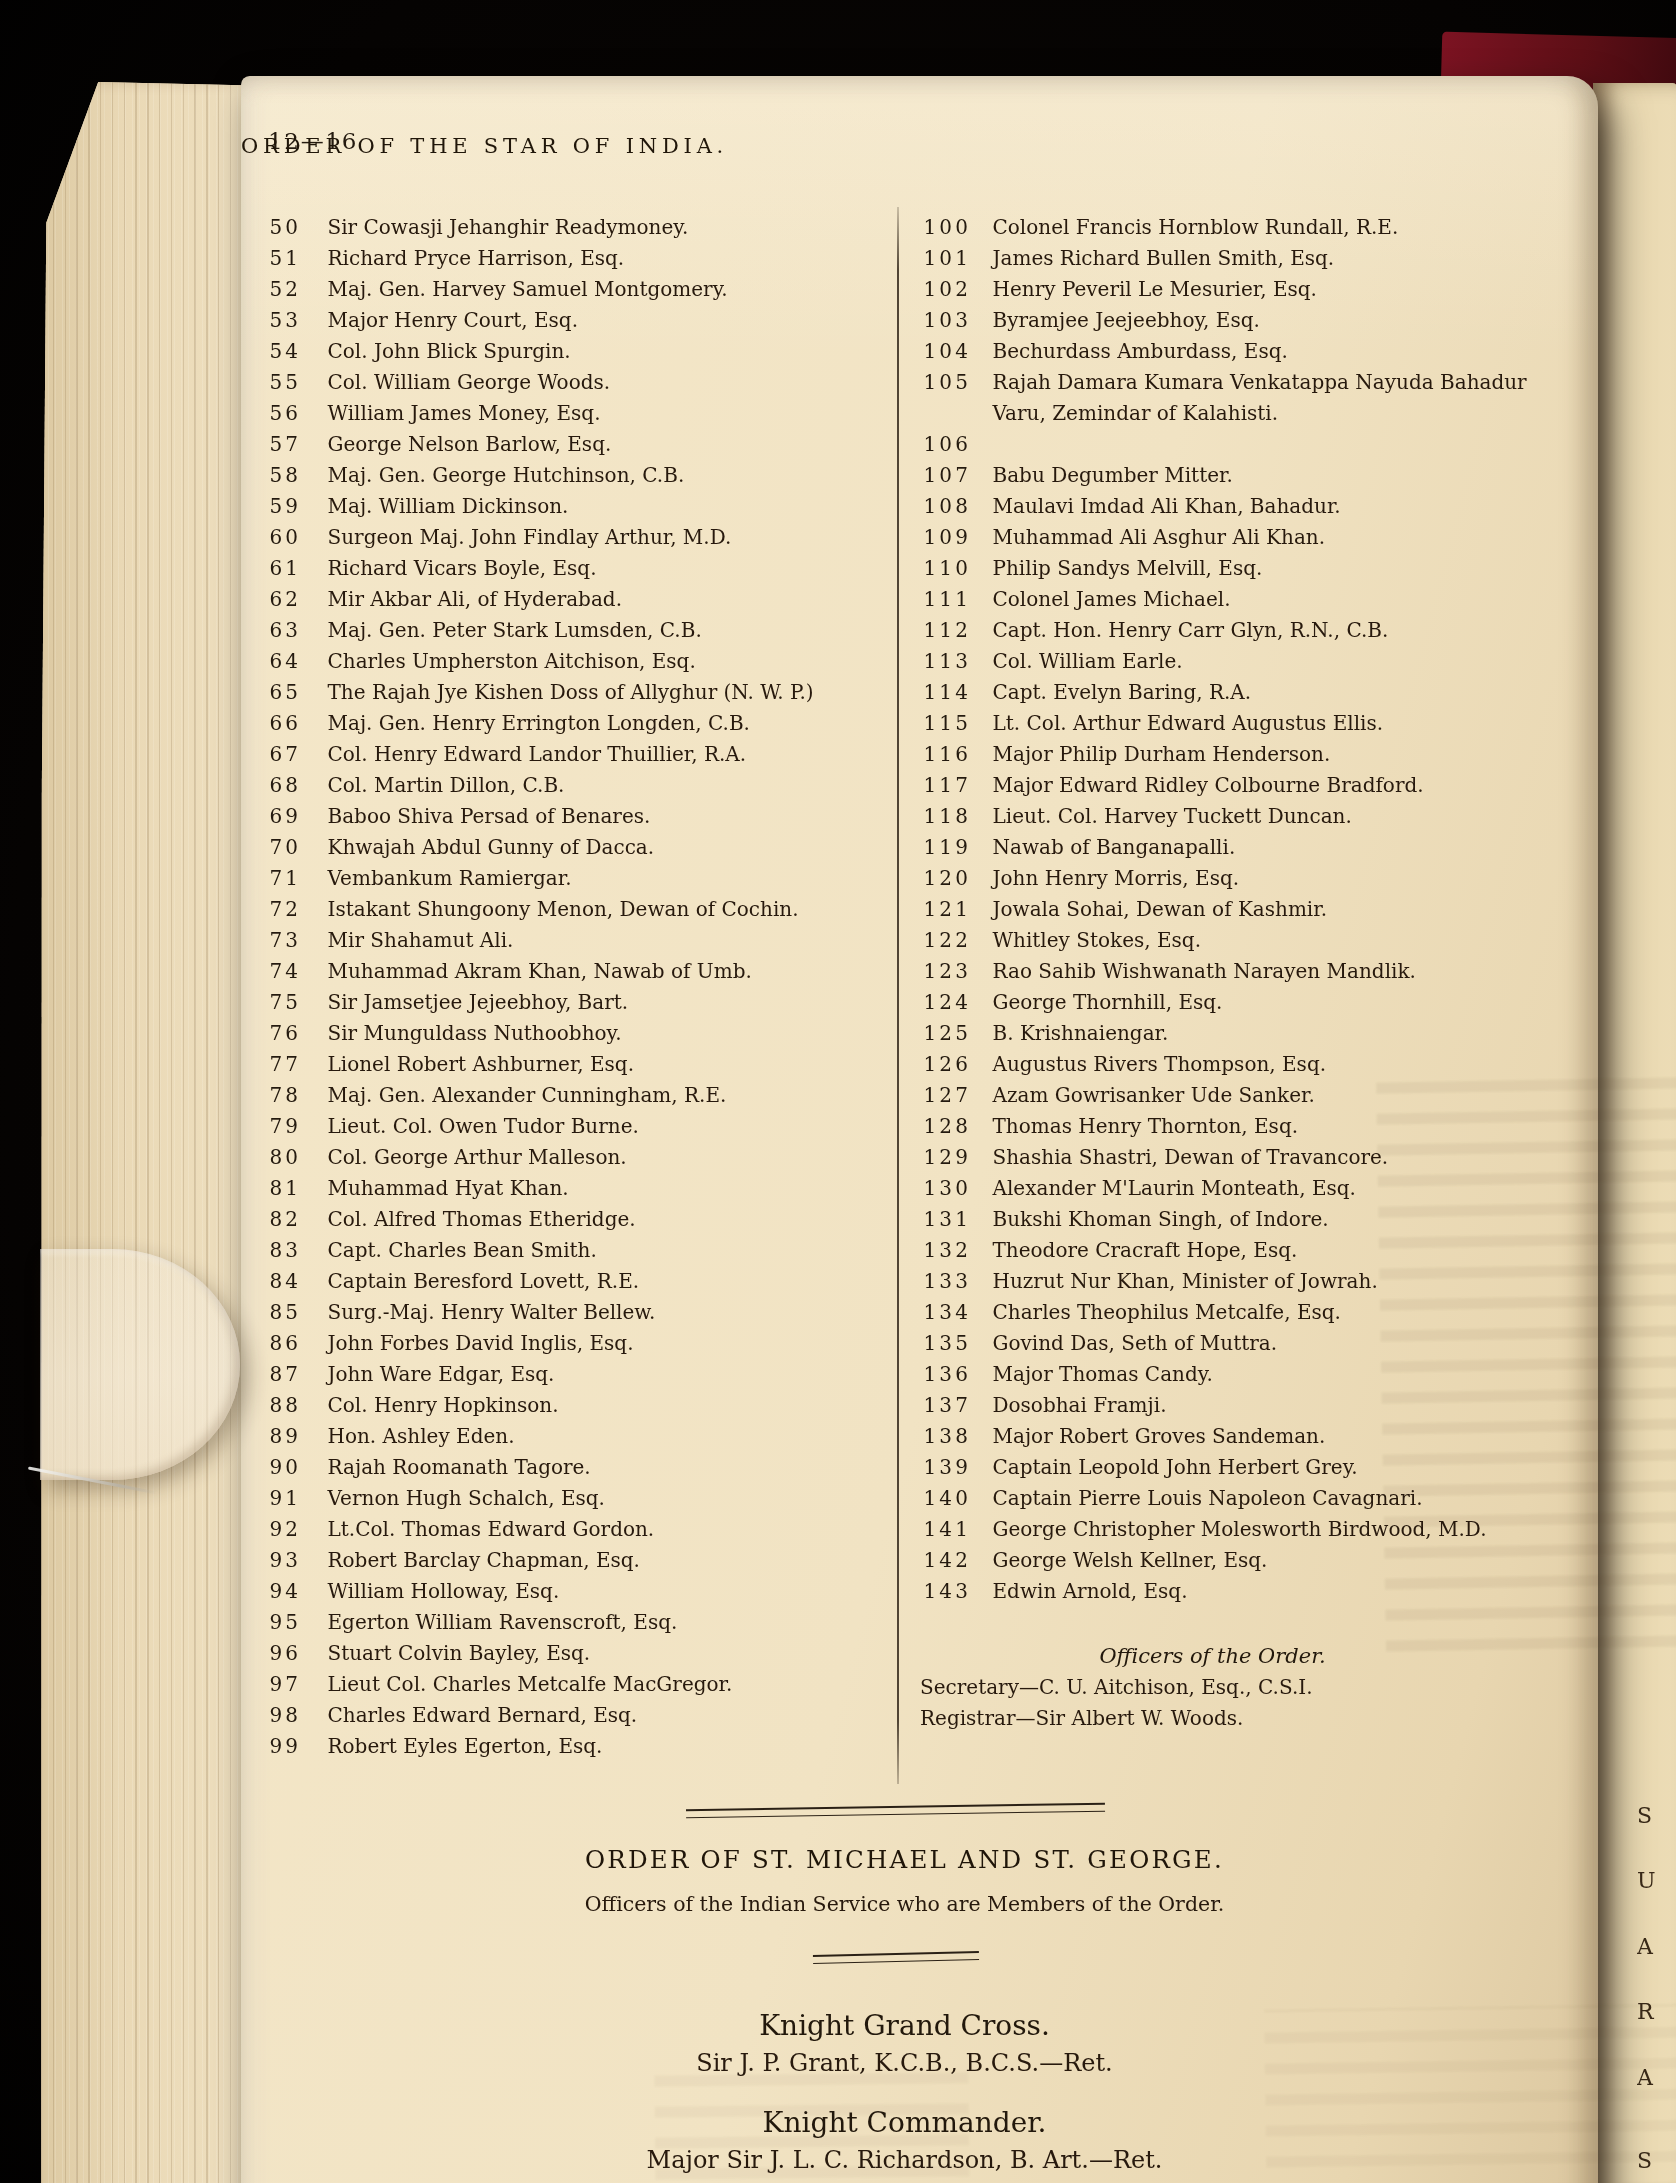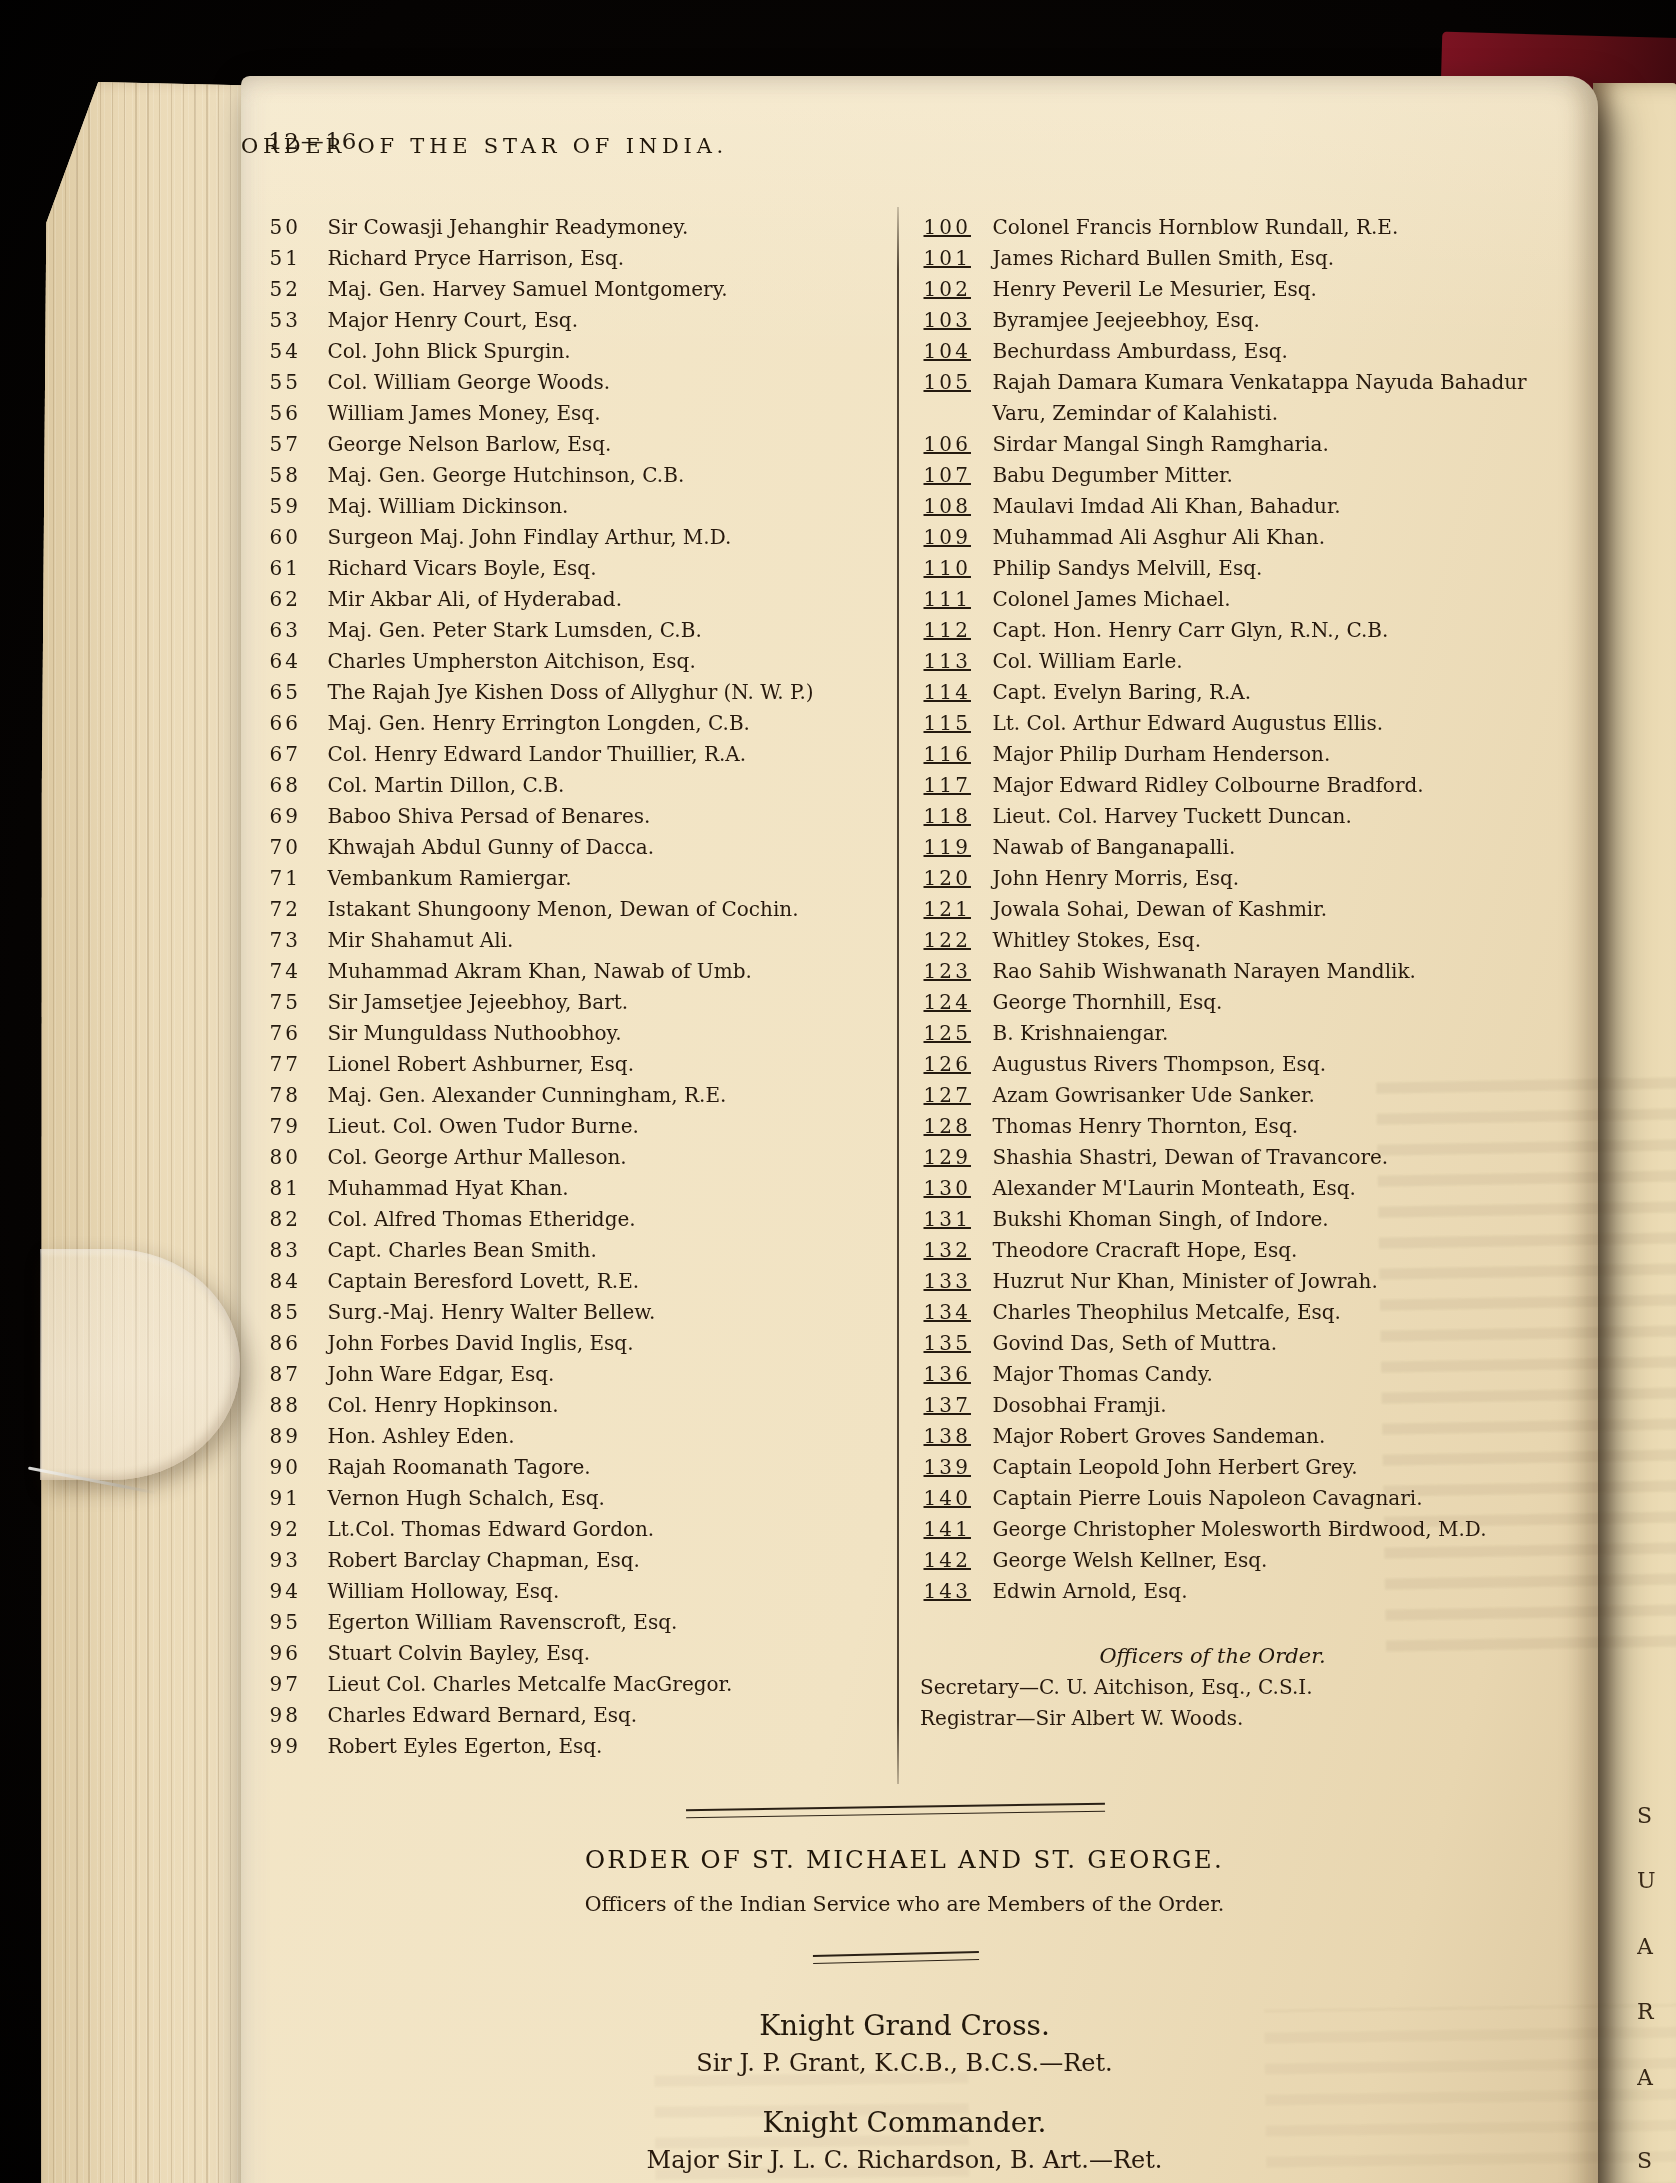--- a/index.html
+++ b/index.html
@@ -65,21 +65,21 @@
   .pageref{position:absolute;left:27px;top:52px;font-size:23px;letter-spacing:1.7px;color:#241a0f;}
   .htitle{position:absolute;left:0;top:50px;width:1292px;text-align:left;
     font-size:21px;letter-spacing:4.8px;color:#201609;margin-top:8px;}
 
   .list{position:absolute;font-size:20px;line-height:31px;}
   .list .row{display:flex;align-items:flex-start;}
   .list .num{letter-spacing:3.1px;padding-left:3.5px;color:#241a0f;}
   .list-left{left:25px;top:136px;width:629px;}
   .list-left .num{flex:0 0 58px;}
   .list-right{left:679px;top:136px;width:655px;}
-  .list-right .num{flex:0 0 69px;text-decoration:underline;}
+  .list-right .num{flex:0 0 69px;}
   .list .nm{flex:1;color:#27190d;}
 
   .col-divider{position:absolute;left:656px;top:131px;width:1.7px;height:1577px;
     background:linear-gradient(180deg,rgba(40,28,16,.2),rgba(40,28,16,.8) 4%,rgba(40,28,16,.8) 96%,rgba(40,28,16,.25));}
 
   .officers{margin-top:34px;}
   .officers .oh{text-align:center;font-style:italic;font-size:21px;width:585px;color:#22180c;}
   .officers .ol{font-size:20px;line-height:31px;color:#27190d;}
 
   .rule{height:5.7px;border-top:2.6px solid #2a2015;border-bottom:1.3px solid #2a2015;}
@@ -352,21 +352,20 @@
           <div class="row">
             <span class="num">104</span>
             <span class="nm">Bechurdass Amburdass, Esq.</span>
           </div>
           <div class="row">
             <span class="num">105</span>
             <span class="nm">Rajah Damara Kumara Venkatappa Nayuda Bahadur Varu, Zemindar of Kalahisti.</span>
           </div>
           <div class="row">
             <span class="num">106</span>
-            <span class="nm">Sirdar Mangal Singh Ramgharia.</span>
           </div>
           <div class="row">
             <span class="num">107</span>
             <span class="nm">Babu Degumber Mitter.</span>
           </div>
           <div class="row">
             <span class="num">108</span>
             <span class="nm">Maulavi Imdad Ali Khan, Bahadur.</span>
           </div>
           <div class="row">

